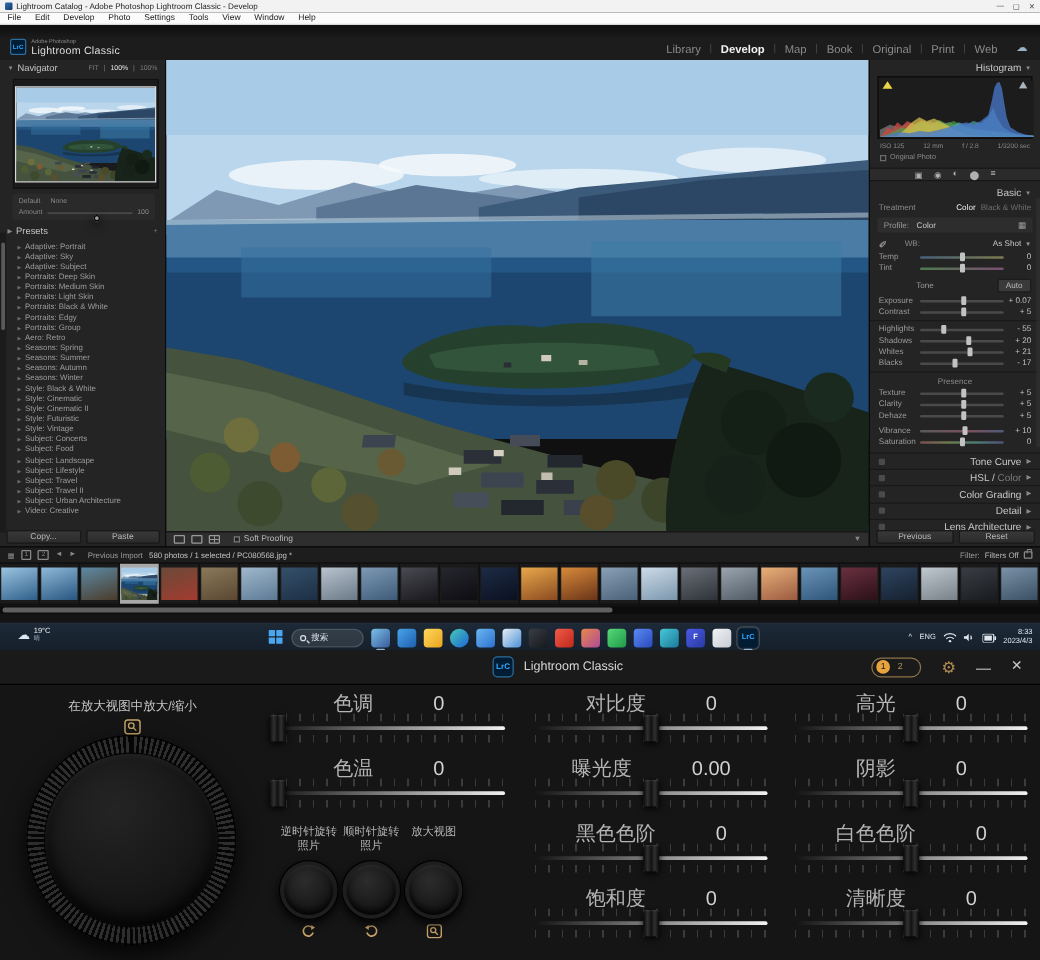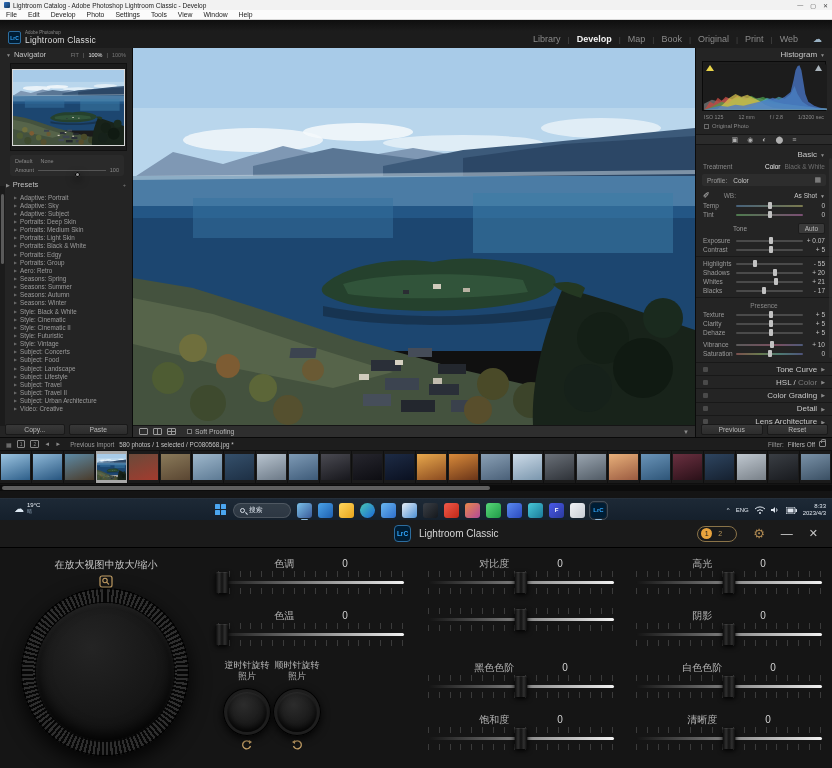--- a/index.html
+++ b/index.html
@@ -181,21 +181,21 @@
   .wheel-icon{position:absolute;left:99px;top:27px;}
   .bigwheel{position:absolute;left:21px;top:40px;width:168px;height:168px;border-radius:50%;
     background:repeating-conic-gradient(#060606 0deg 1.6deg,#2e2e2e 1.6deg 3.2deg);
     box-shadow:0 8px 20px rgba(0,0,0,.85), inset 0 0 0 1px #000;}
   .bigwheel .face{position:absolute;left:15px;top:15px;right:15px;bottom:15px;border-radius:50%;
     background:radial-gradient(circle at 40% 32%,#242424,#171717 55%,#0d0d0d 95%);
     box-shadow:inset 0 2px 5px rgba(255,255,255,.06), inset 0 -6px 14px rgba(0,0,0,.9), 0 0 0 1px #050505;}
 
   .ccol{position:absolute;top:0;}
   .crow{position:relative;height:52px;}
-  .cs-head{display:flex;justify-content:center;gap:48px;font-size:10px;height:15px;align-items:center;}
+  .cs-head{display:flex;justify-content:center;gap:48px;font-size:16px;height:15px;align-items:center;}
   .cs-label{color:#b4b4b4;}
   .cs-value{color:#d2d2d2;}
   .cs-ticks{height:6px;width:100%;background-image:repeating-linear-gradient(90deg,#3b3b3b 0 1px,transparent 1px 10.8px);}
   .cs-trackwrap{position:relative;height:9px;margin:1px 0;}
   .cs-track{position:absolute;left:0;right:0;top:3px;height:3px;border-radius:2px;background:linear-gradient(90deg,#141414,#f2f2f2);}
   .cs-handle{position:absolute;top:-6px;width:13px;height:21px;border-radius:2px;transform:translateX(-50%);
     background:linear-gradient(90deg,#080808,#303030 28%,#121212 50%,#303030 72%,#080808);
     box-shadow:0 2px 5px rgba(0,0,0,.9), inset 0 1px 0 rgba(255,255,255,.08);}
   .knob-row{position:absolute;left:4px;top:104px;width:200px;display:flex;}
   .knobcell{width:50px;display:flex;flex-direction:column;align-items:center;}
@@ -932,36 +932,53 @@
               <div class="knob">
                 <div class="face"></div>
               </div>
               <div class="knobicon">
                 <svg width="12" height="12" viewBox="0 0 12 12">
                   <path d="M2.5,7 A4,4 0 1 0 3.5,3" fill="none" stroke="#c8a368" stroke-width="1.3"></path>
                   <polygon points="4,1 1,3 4,5" fill="#c8a368"></polygon>
                 </svg>
               </div>
             </div>
+            <div class="knobcell">
+              <div class="knoblabel">放大视图</div>
+              <div class="knob">
+                <div class="face"></div>
+              </div>
+              <div class="knobicon">
+                <svg width="13" height="12" viewBox="0 0 14 13">
+                  <rect x="1" y="1" width="12" height="11" rx="2" fill="none" stroke="#c8a368" stroke-width="1.2"></rect>
+                  <circle cx="6" cy="5.5" r="2.2" fill="none" stroke="#c8a368" stroke-width="1.1"></circle>
+                  <line x1="7.6" y1="7.1" x2="10" y2="9.5" stroke="#c8a368" stroke-width="1.1"></line>
+                </svg>
+              </div>
+            </div>
           </div>
         </div>
       <div class="ccol" id="ccol2" style="left: 428px; width: 186px; top: 8px;">
           <div class="crow">
             <div class="cs-head">
               <span class="cs-label">对比度</span>
               <span class="cs-value">0</span>
             </div>
             <div class="cs-ticks"></div>
             <div class="cs-trackwrap">
               <div class="cs-track"></div>
               <div class="cs-handle" style="left: 50%;"></div>
             </div>
             <div class="cs-ticks"></div>
           </div>
           <div class="crow">
+            <div class="cs-head">
+              <span class="cs-label">曝光度</span>
+              <span class="cs-value">0.00</span>
+            </div>
             <div class="cs-ticks"></div>
             <div class="cs-trackwrap">
               <div class="cs-track"></div>
               <div class="cs-handle" style="left: 50%;"></div>
             </div>
             <div class="cs-ticks"></div>
           </div>
           <div class="crow">
             <div class="cs-head">
               <span class="cs-label">黑色色阶</span>

